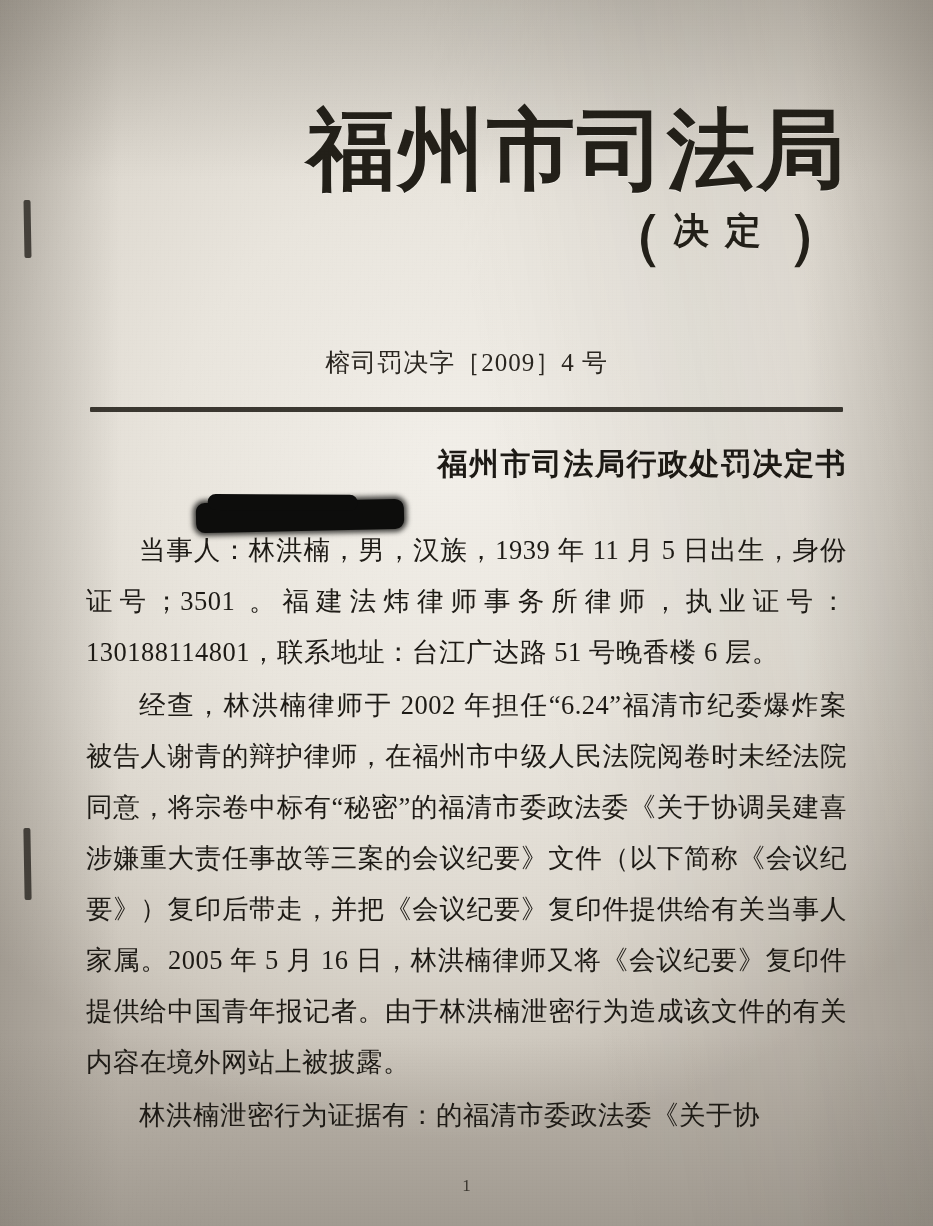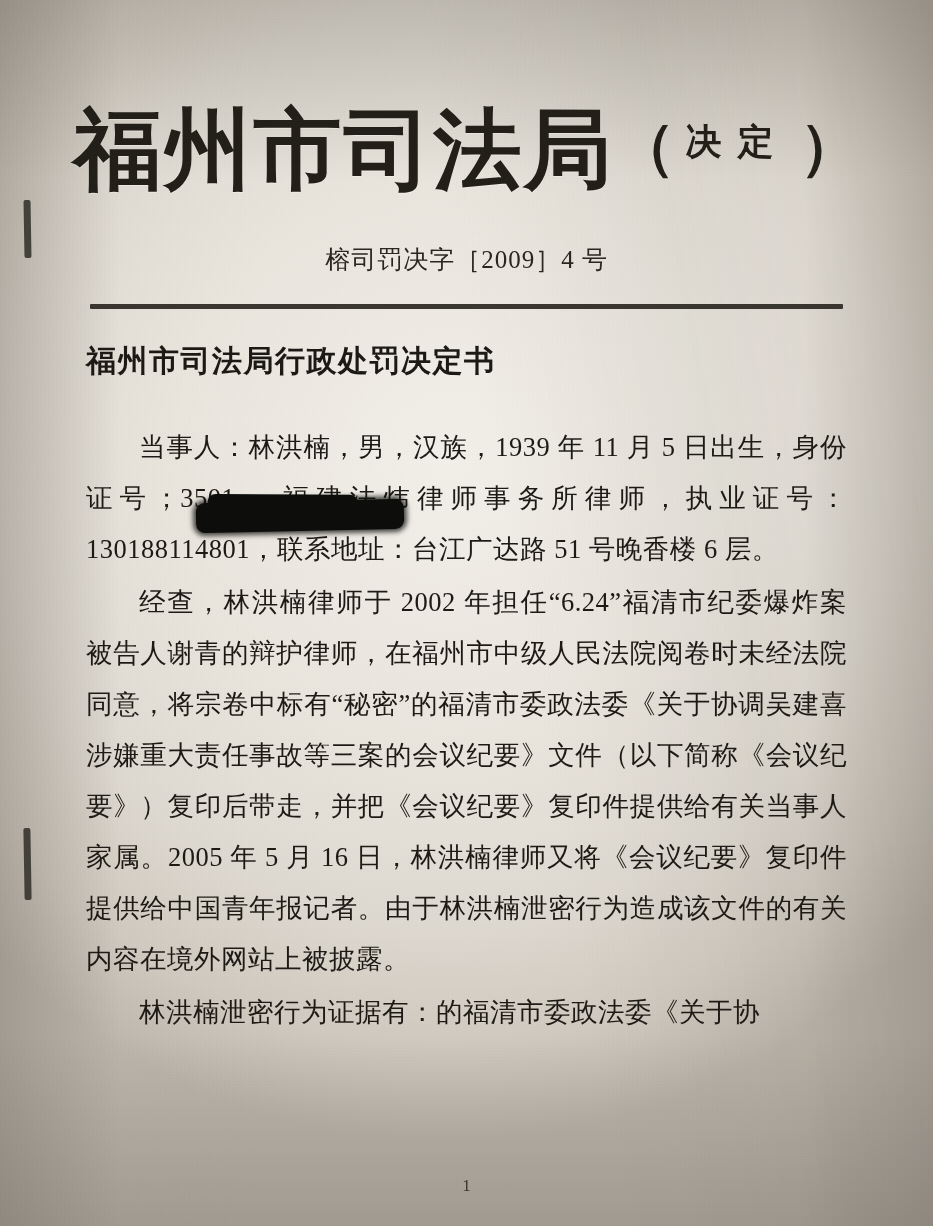--- a/index.html
+++ b/index.html
@@ -66,20 +66,21 @@
     padding: 0 86px;
   }
 
   
   .masthead {
     display: flex;
     align-items: flex-end;
     justify-content: center;
     margin-top: 106px;
     white-space: nowrap;
+    flex-direction: column;
   }
   .masthead-title {
     font-family: "Liberation Serif", "DejaVu Serif", serif;
     font-weight: 700;
     font-size: 88px;
     letter-spacing: 2px;
     color: #232019;
     line-height: 1.02;
     text-shadow: 0 1px 0 rgba(255,255,255,.35);
   }
@@ -96,34 +97,34 @@
     font-size: 36px;
     letter-spacing: 16px;
     padding: 0 10px 10px 10px;
     font-weight: 700;
   }
 
   .doc-number {
     text-align: center;
     font-size: 25px;
     letter-spacing: 1px;
-    margin-top: 47px;
+    margin-top: 61px;
     color: #2a2620;
   }
 
   .rule {
     height: 5px;
     background: #2b2822;
     margin: 28px 4px 0 4px;
     border-radius: 1px;
     opacity: .92;
   }
 
   .doc-title {
-    text-align: left;
+    text-align: right;
     font-size: 30px;
     font-weight: 700;
     letter-spacing: 1.5px;
     margin-top: 32px;
     color: #1d1a15;
   }
 
   .body-text {
     margin-top: 40px;
     font-size: 26.5px;

